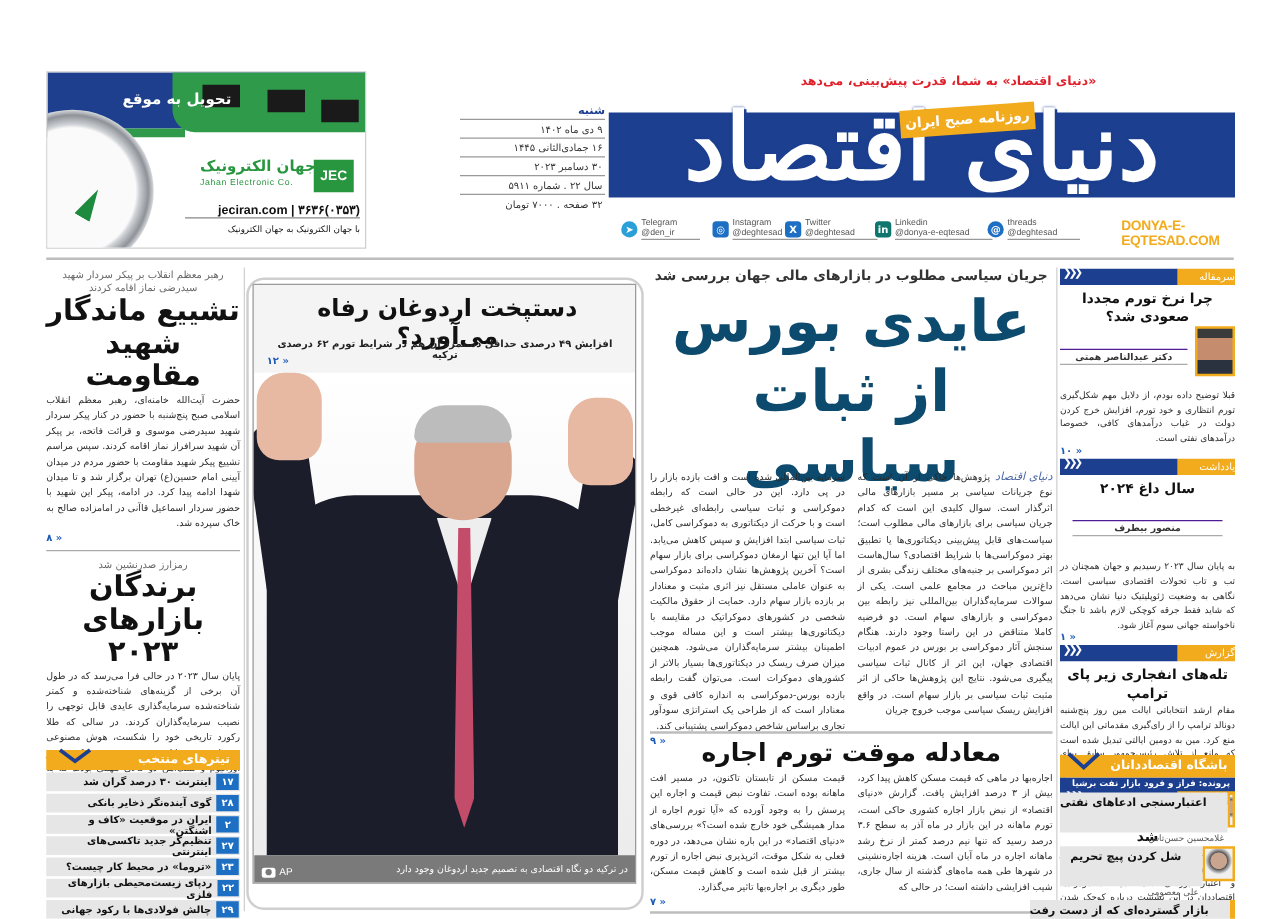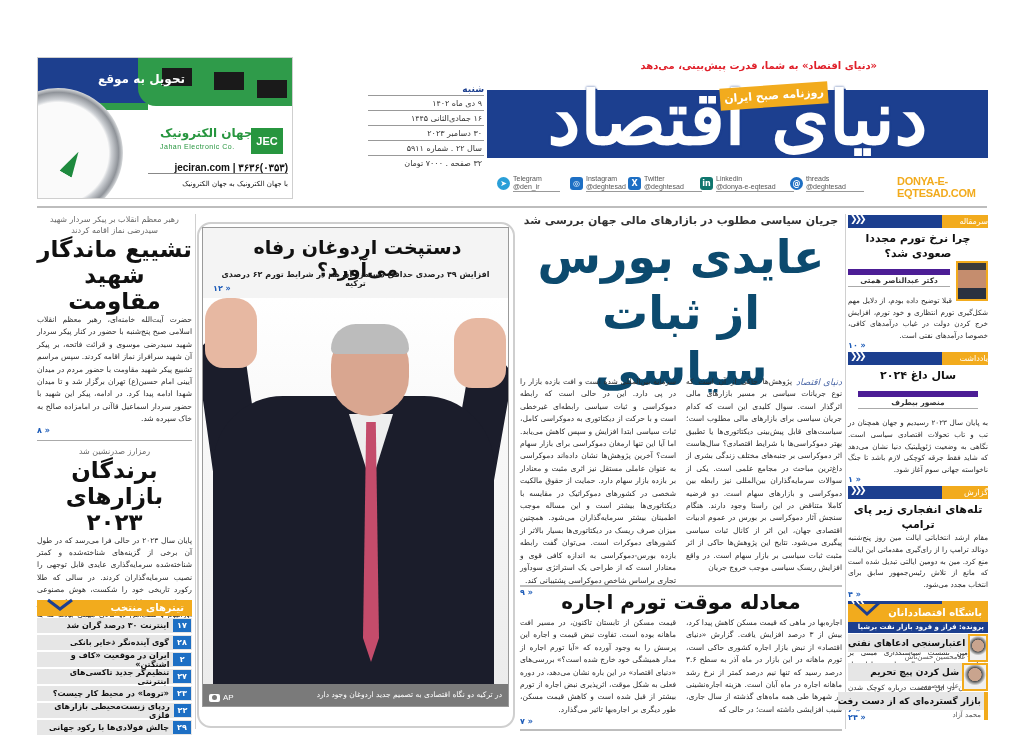--- a/index.html
+++ b/index.html
@@ -85,33 +85,33 @@
   .cols2 .c { width: 156px; }
   .hr-bot { position: absolute; left: 520px; top: 729px; width: 322px; height: 2px; background: #bdbdbd; }
 
   
   .rightcol { position: absolute; left: 848px; top: 215px; width: 140px; }
   .rhead { height: 13px; display: flex; margin-bottom: 3px; }
   .rhead .bar { flex: 1; background: #1c3f8f; position: relative; }
   .rhead .bar::before { content: "❮❮❮"; position: absolute; left: 2px; top: -1px; color: #fff; font-size: 9px; letter-spacing: -3px; }
   .rhead .lbl { width: 46px; background: #f2ab1d; color: #fff; font-size: 8px; text-align: right; line-height: 13px; }
   .rtitle { font-size: 11px; font-weight: bold; text-align: center; color: #111; line-height: 15px; }
-  .rauthor { font-size: 7.5px; font-weight: bold; text-align: center; color: #333; border-top: 6px solid #4c1d95; border-bottom: 1px solid #aaa; margin: 8px 10px; line-height: 11px; }
+  .rauthor { font-size: 7.5px; font-weight: bold; text-align: center; color: #333; border-top: 1px solid #4c1d95; border-bottom: 1px solid #aaa; margin: 18px 10px; line-height: 11px; }
   .rtext { font-size: 7.2px; line-height: 11.6px; text-align: justify; color: #2a2a2a; }
   .portrait { float: right; width: 32px; height: 40px; background: #f2ab1d; padding: 2px; margin-left: 4px; }
   .portrait .face { width: 100%; height: 100%; background: linear-gradient(#3b3b3b 0 20%, #c58d6e 20% 70%, #2a3240 70%); }
   .club { position: absolute; left: 848px; top: 604px; width: 140px; }
   .club-head { height: 18px; background: #f2ab1d; color: #fff; font-size: 10px; font-weight: bold; line-height: 18px; padding-right: 6px; position: relative; }
   .club-head .chev { position: absolute; left: 4px; top: -3px; width: 30px; height: 16px; }
   .club-sub { height: 11px; background: #1c3f8f; color: #fff; font-size: 7px; font-weight: bold; line-height: 11px; padding-right: 4px; white-space: nowrap; overflow: hidden; }
   .club-item { display: flex; margin-top: 1px; }
   .club-item .pic { width: 26px; height: 28px; background: #f2ab1d; padding: 2px; }
   .club-item .pic div { width: 100%; height: 100%; background: radial-gradient(circle at 50% 40%, #c9a48e 35%, #555 38%, #f0f0f0 60%); }
   .club-item .info { flex: 1; }
-  .club-item .t { background: #e6e6e6; font-size: 9px; font-weight: bold; color: #111; height: 18px; line-height: 18px; padding-right: 3px; white-space: nowrap; overflow: hidden; }
+  .club-item .t { background: #e6e6e6; font-size: 9px; font-weight: bold; color: #111; height: 32px; line-height: 18px; padding-right: 17px; white-space: nowrap; overflow: hidden; }
   .club-item .a { font-size: 7px; color: #555; height: 10px; line-height: 10px; padding-right: 3px; }
   .club-ref { position: absolute; left: 0; bottom: -2px; }
 
   .vr { position: absolute; top: 214px; width: 1px; background: #d0d0d0; }
 </style>
 </head>
 <body>
 
 <header class="masthead">
   <div class="mast-tagline">«دنیای اقتصاد» به شما، قدرت پیش‌بینی، می‌دهد</div>

